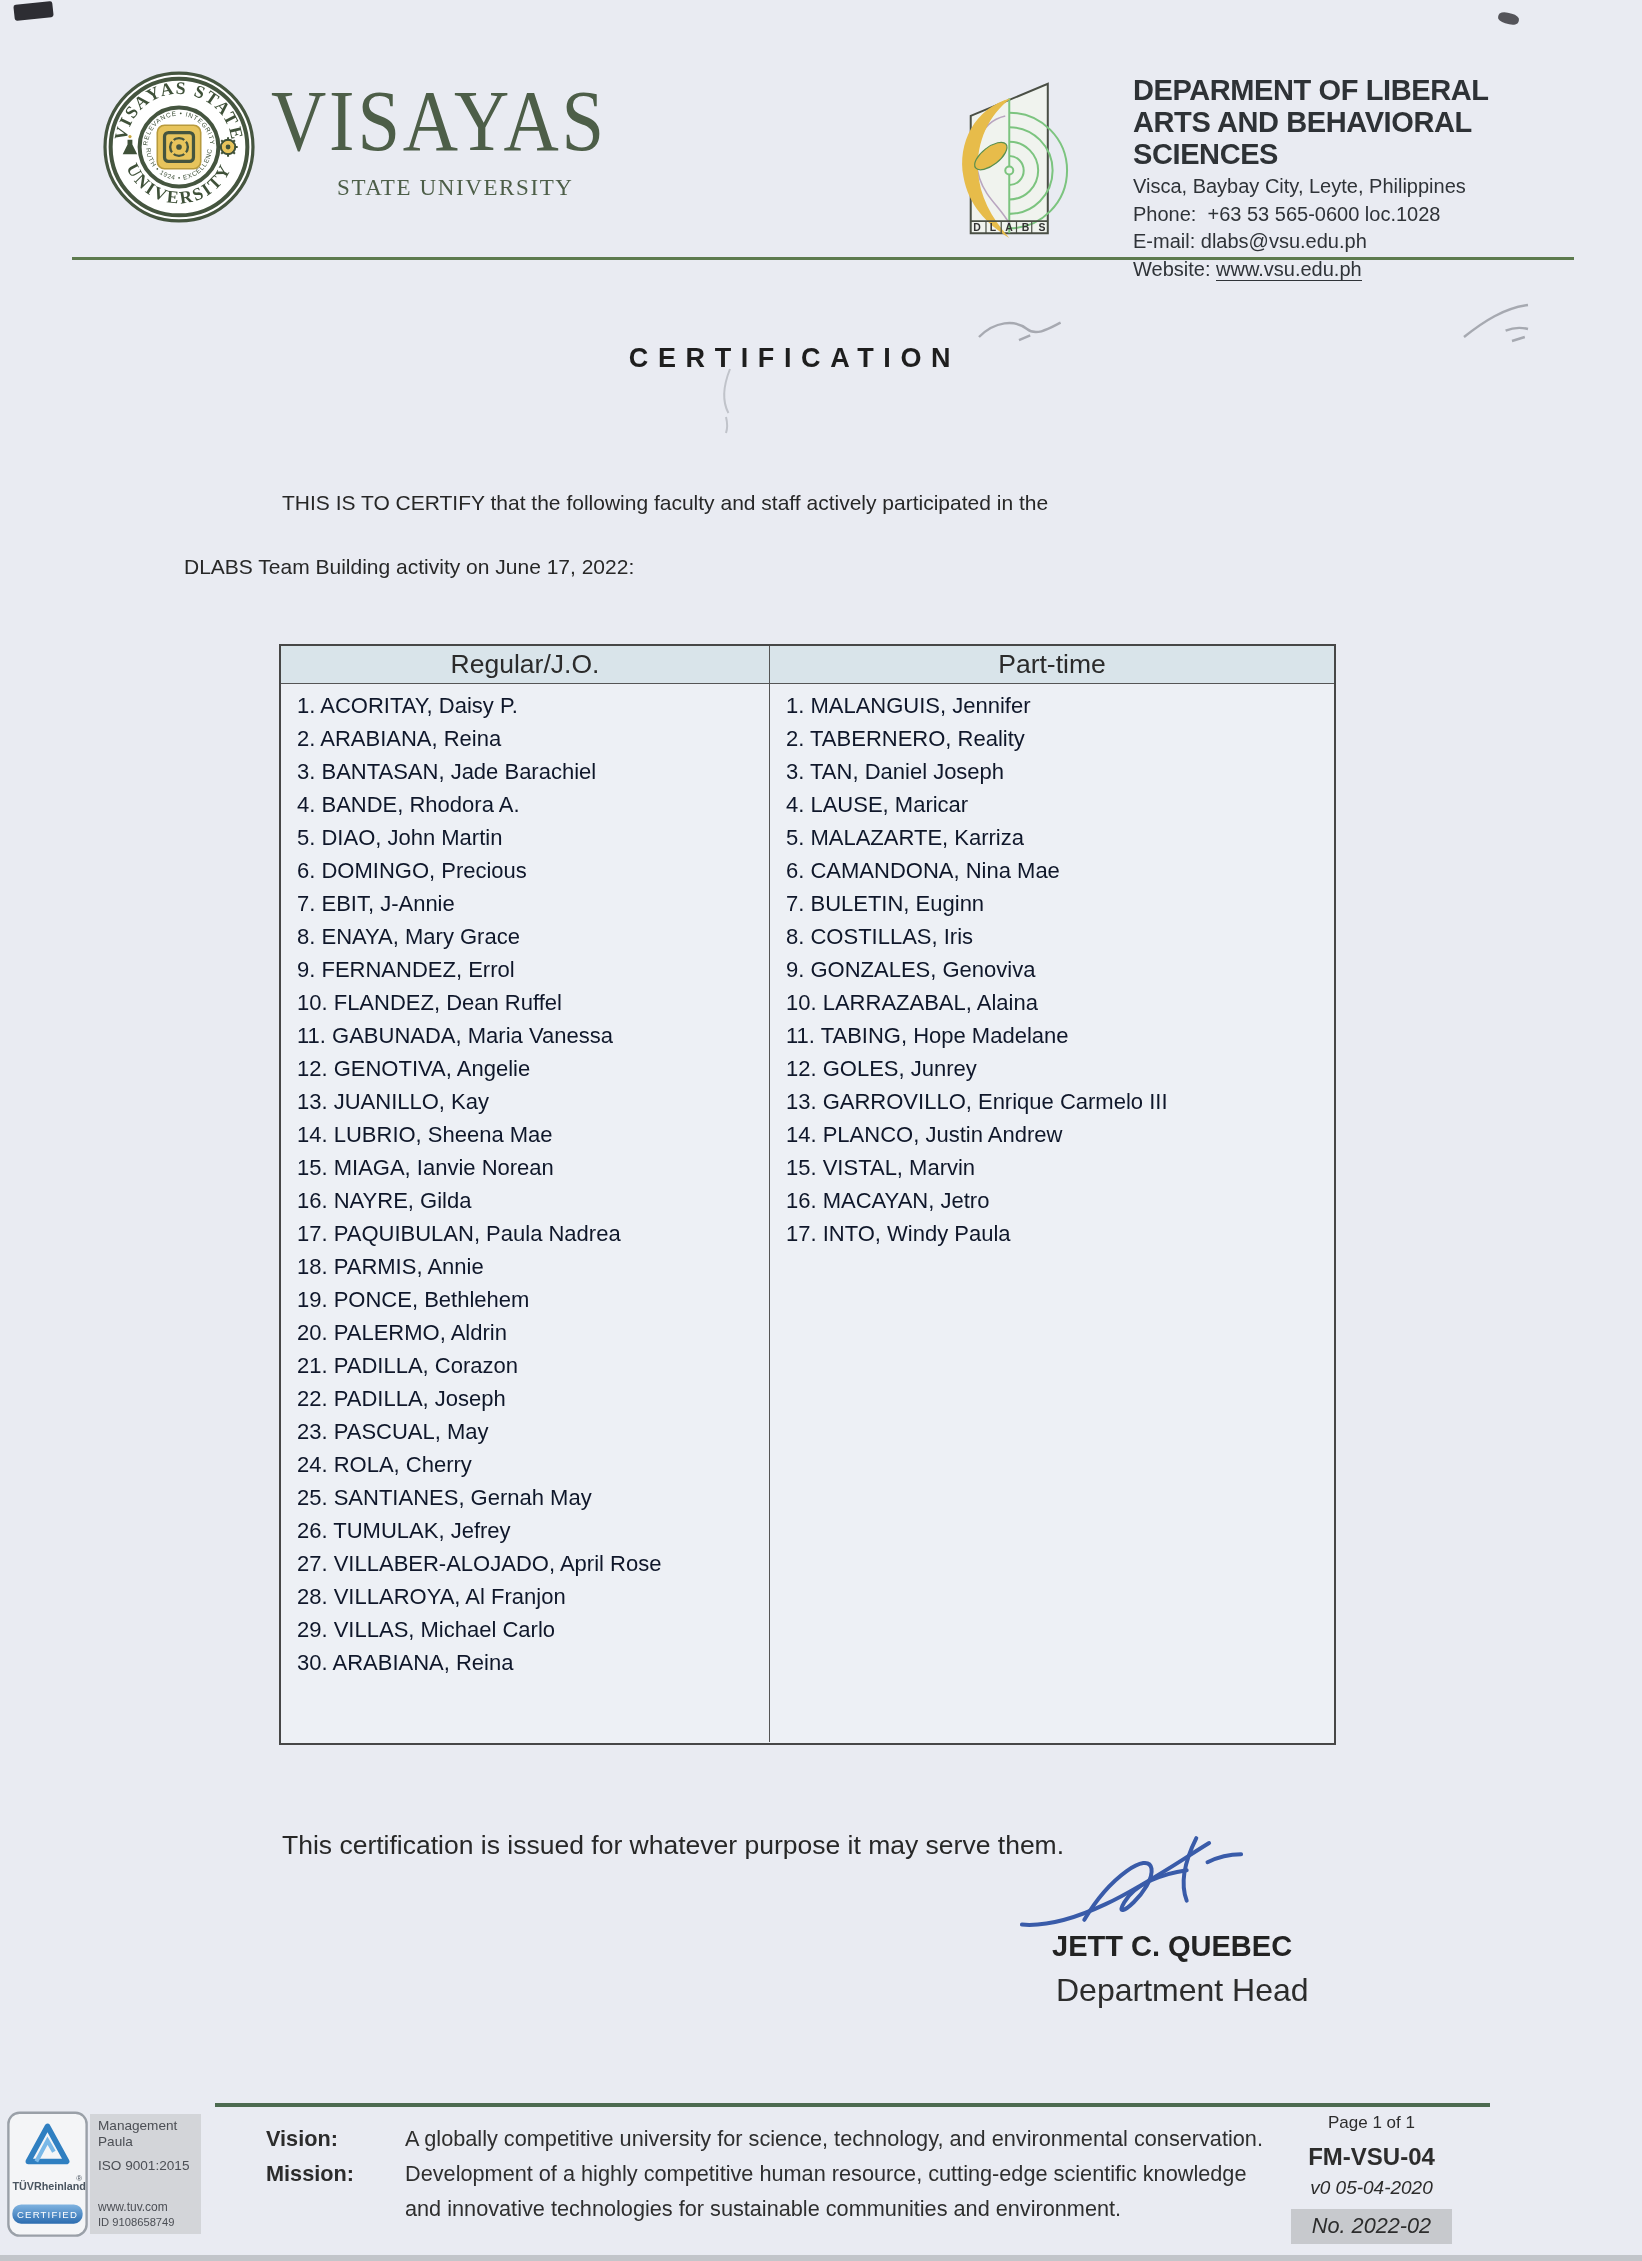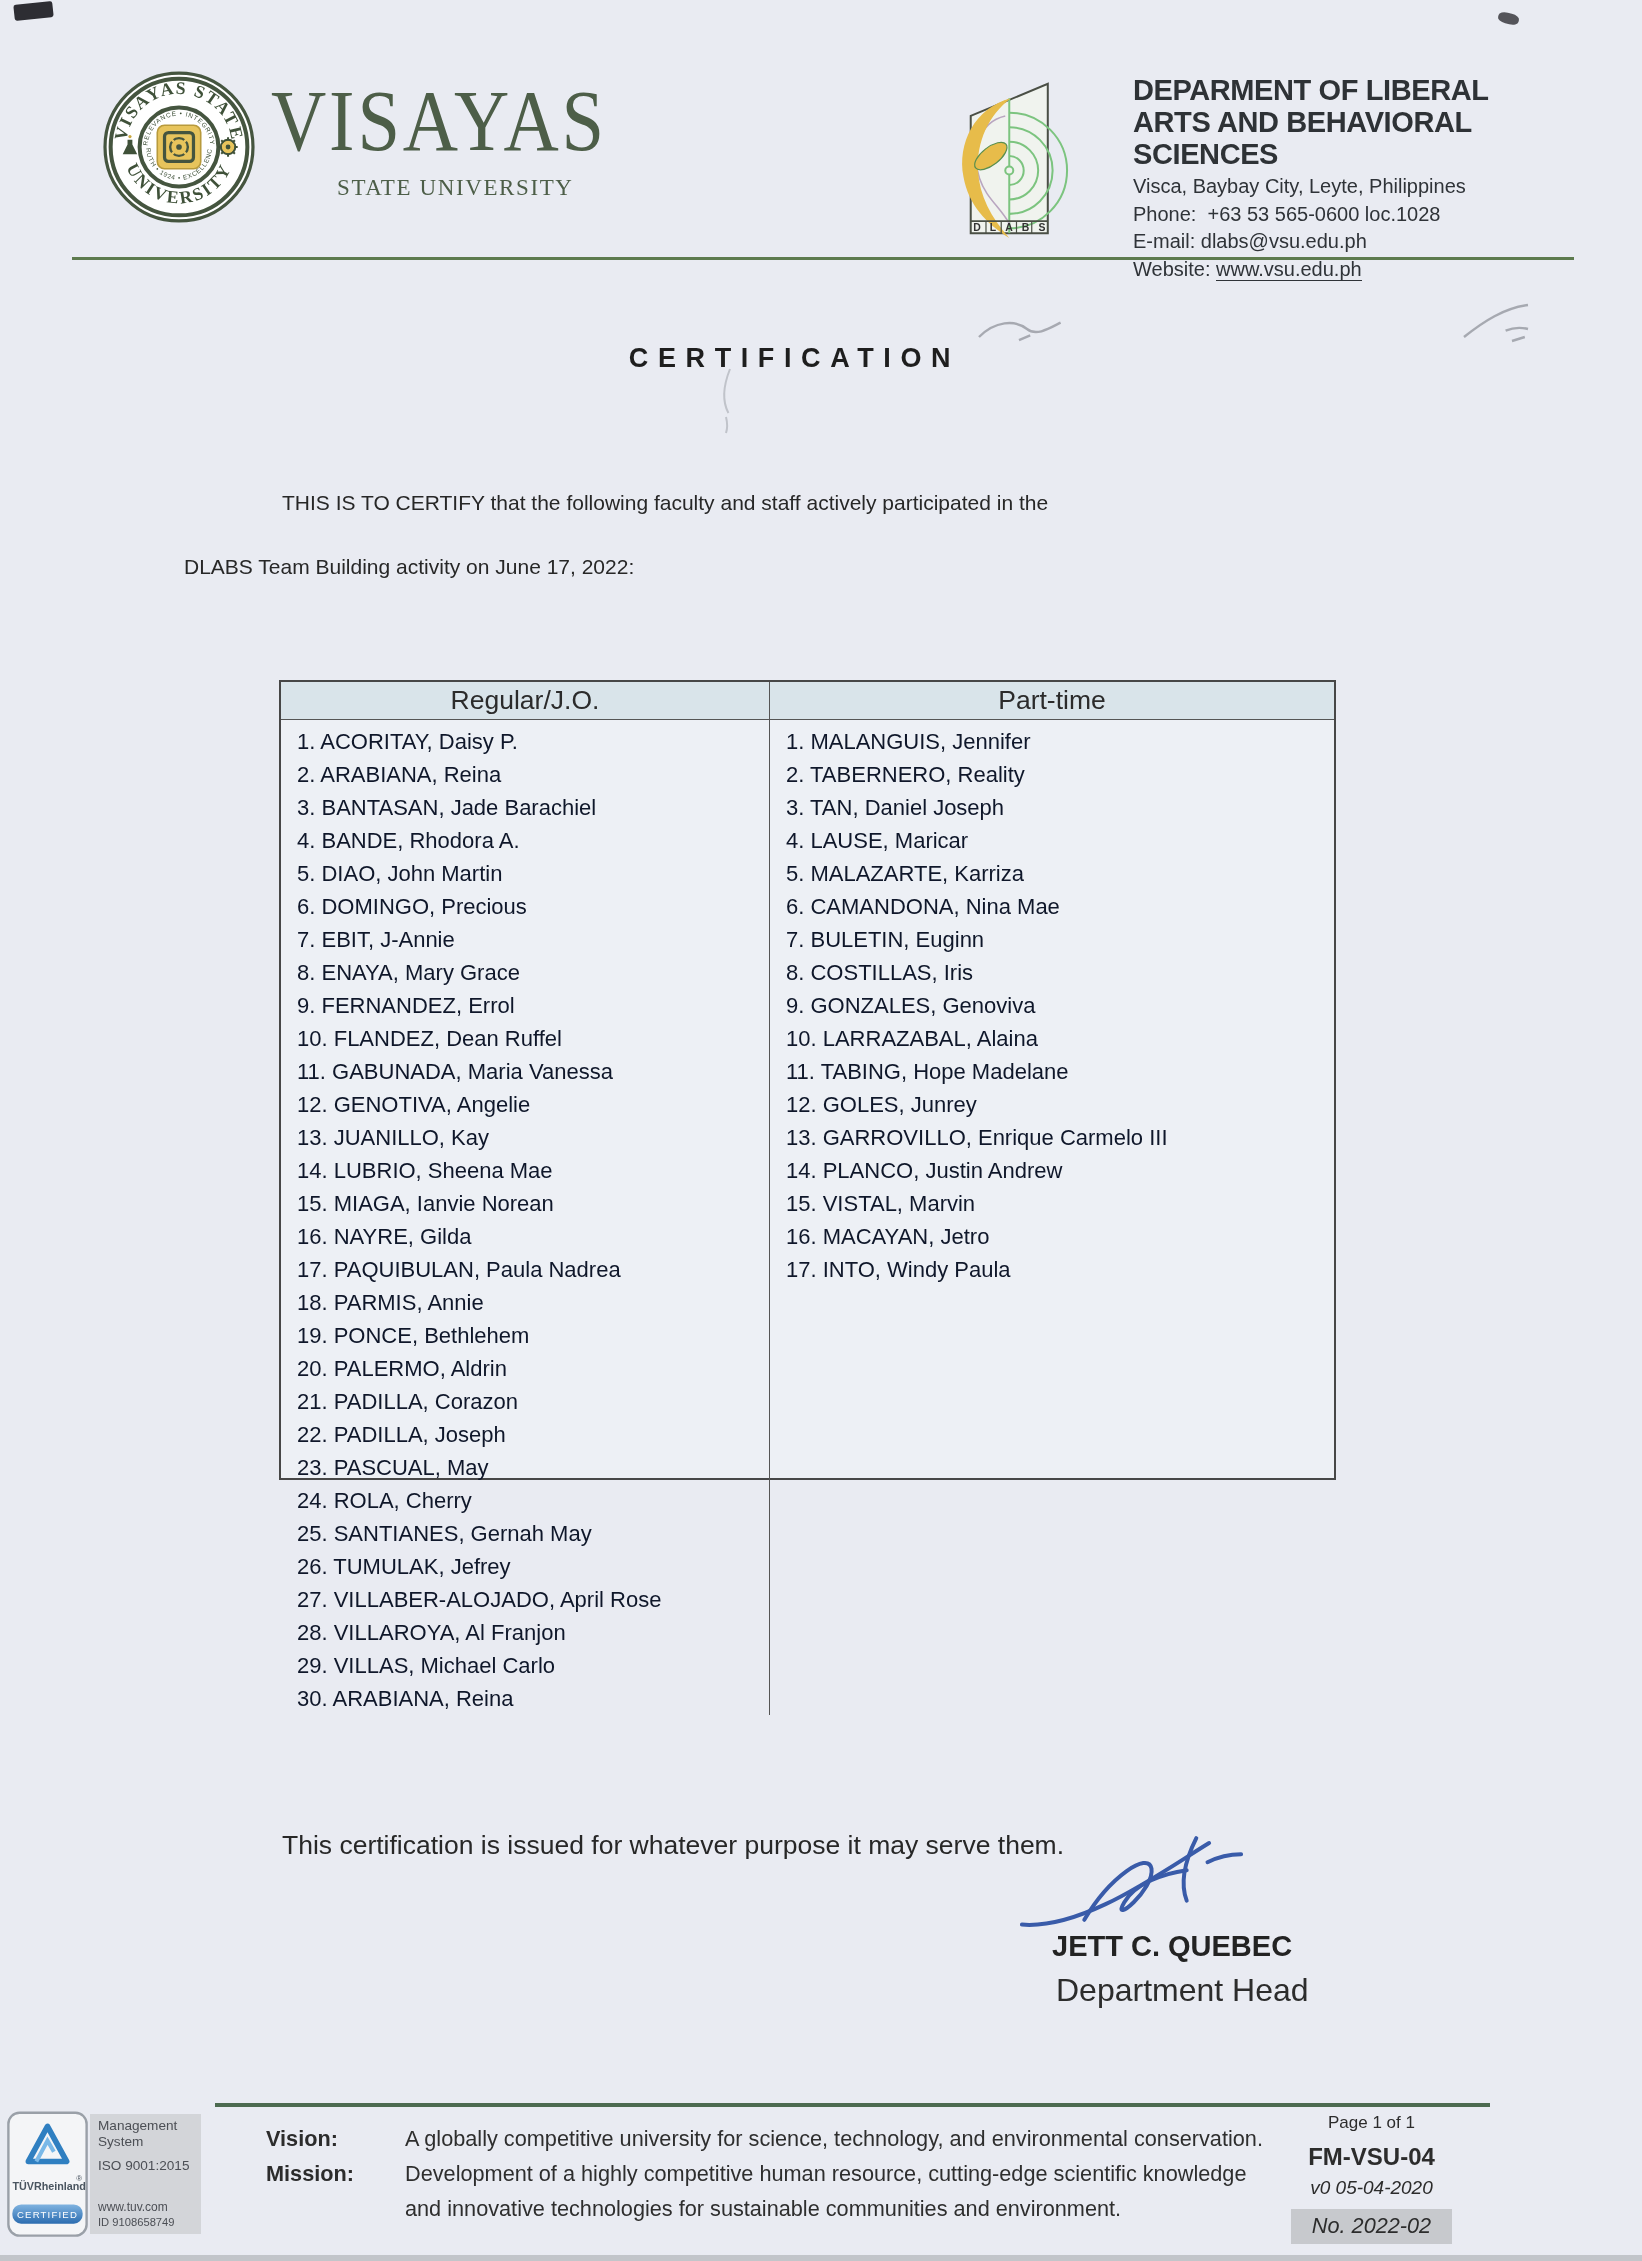--- a/index.html
+++ b/index.html
@@ -26,21 +26,21 @@
   .dept .url{border-bottom:1.6px solid #2f3338;}
   .hrule{position:absolute;left:72px;top:257px;width:1502px;height:3.2px;background:#5d7a4e;}
   
   .title{
     position:absolute;left:317px;top:343px;width:955px;text-align:center;
     font-size:27px;font-weight:bold;letter-spacing:9.6px;color:#1e1e1e;
   }
   .para-line{position:absolute;font-size:21px;color:#272727;}
   
   .table{
-    position:absolute;left:279px;top:680px;width:1057px;height:800px;
+    position:absolute;left:279px;top:644px;width:1057px;height:1101px;
     border:2.4px solid #474747;background:#edf0f5;box-sizing:border-box;
   }
   .thead{display:grid;grid-template-columns:489px 1fr;height:37px;
     background:#d9e4ea;border-bottom:1.6px solid #555;}
   .th{font-size:26.5px;text-align:center;line-height:37px;color:#2b2b2b;}
   .th:first-child{border-right:1.6px solid #555;}
   .tbody{display:grid;grid-template-columns:489px 1fr;height:calc(100% - 39px);}
   .col{padding:4.8px 11.2px 0 16px;font-size:22px;line-height:33px;color:#0f172a;}
   .col-left{border-right:1.6px solid #555;}
   .justify div{text-align:justify;}
@@ -254,21 +254,21 @@
     <rect x="3" y="3" width="98" height="154" rx="14" fill="#f4f5f7" stroke="#9aa0a8" stroke-width="3"></rect>
     <path d="M52,20 L76,64 L28,64 Z" fill="none" stroke="#2f7fc1" stroke-width="7" stroke-linejoin="round"></path>
     <path d="M38,64 L52,38 L60,52" fill="none" stroke="#79b8e8" stroke-width="5"></path>
     <text x="8" y="100" font-size="13.5" font-weight="bold" fill="#4a5560">TÜVRheinland</text>
     <text x="88" y="88" font-size="10" fill="#4a5560">®</text>
     <rect x="8" y="118" width="88" height="24" rx="11" fill="url(#tuvband)"></rect>
     <text x="52" y="135" font-size="12" letter-spacing="1.5" fill="#ffffff" text-anchor="middle">CERTIFIED</text>
   </svg>
   <div class="tuv-text">
     <div class="l1">Management</div>
-    <div class="l1">System</div>
+    <div class="l1">Paula</div>
     <div class="iso">ISO 9001:2015</div>
     <div class="web">www.tuv.com</div>
     <div class="l1" style="font-size:11.2px;">ID 9108658749</div>
   </div>
 
   <div class="vm-label" style="top:2126px;">Vision:</div>
   <div class="vm-text" style="top:2126px;">A globally competitive university for science, technology, and environmental conservation.</div>
   <div class="vm-label" style="top:2161px;">Mission:</div>
   <div class="vm-text" style="top:2161px;">Development of a highly competitive human resource, cutting-edge scientific knowledge</div>
   <div class="vm-text" style="top:2196px;">and innovative technologies for sustainable communities and environment.</div>

